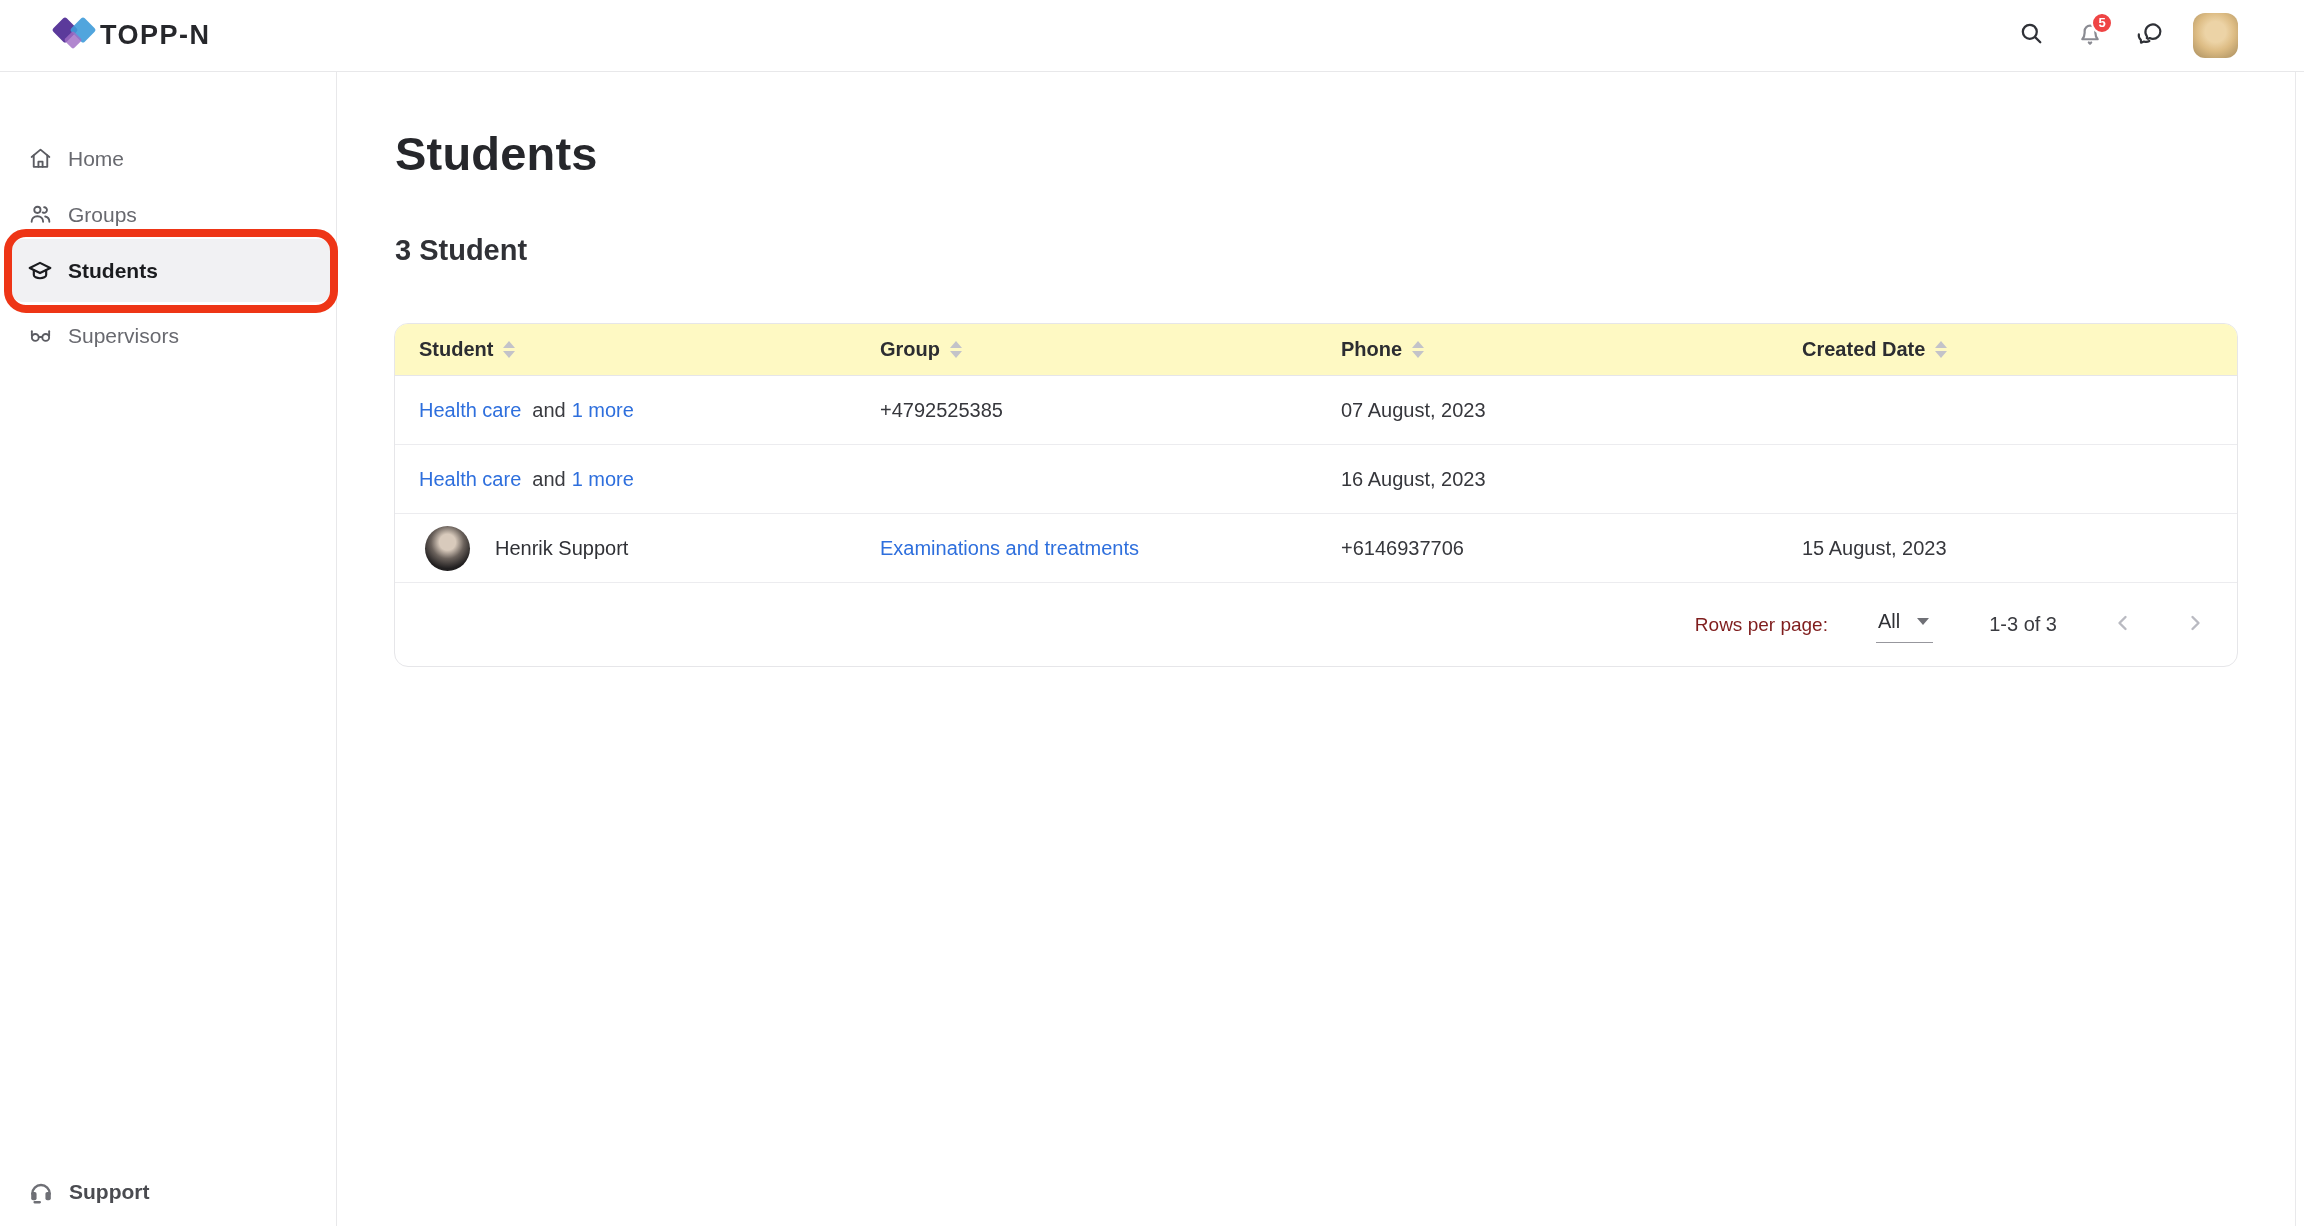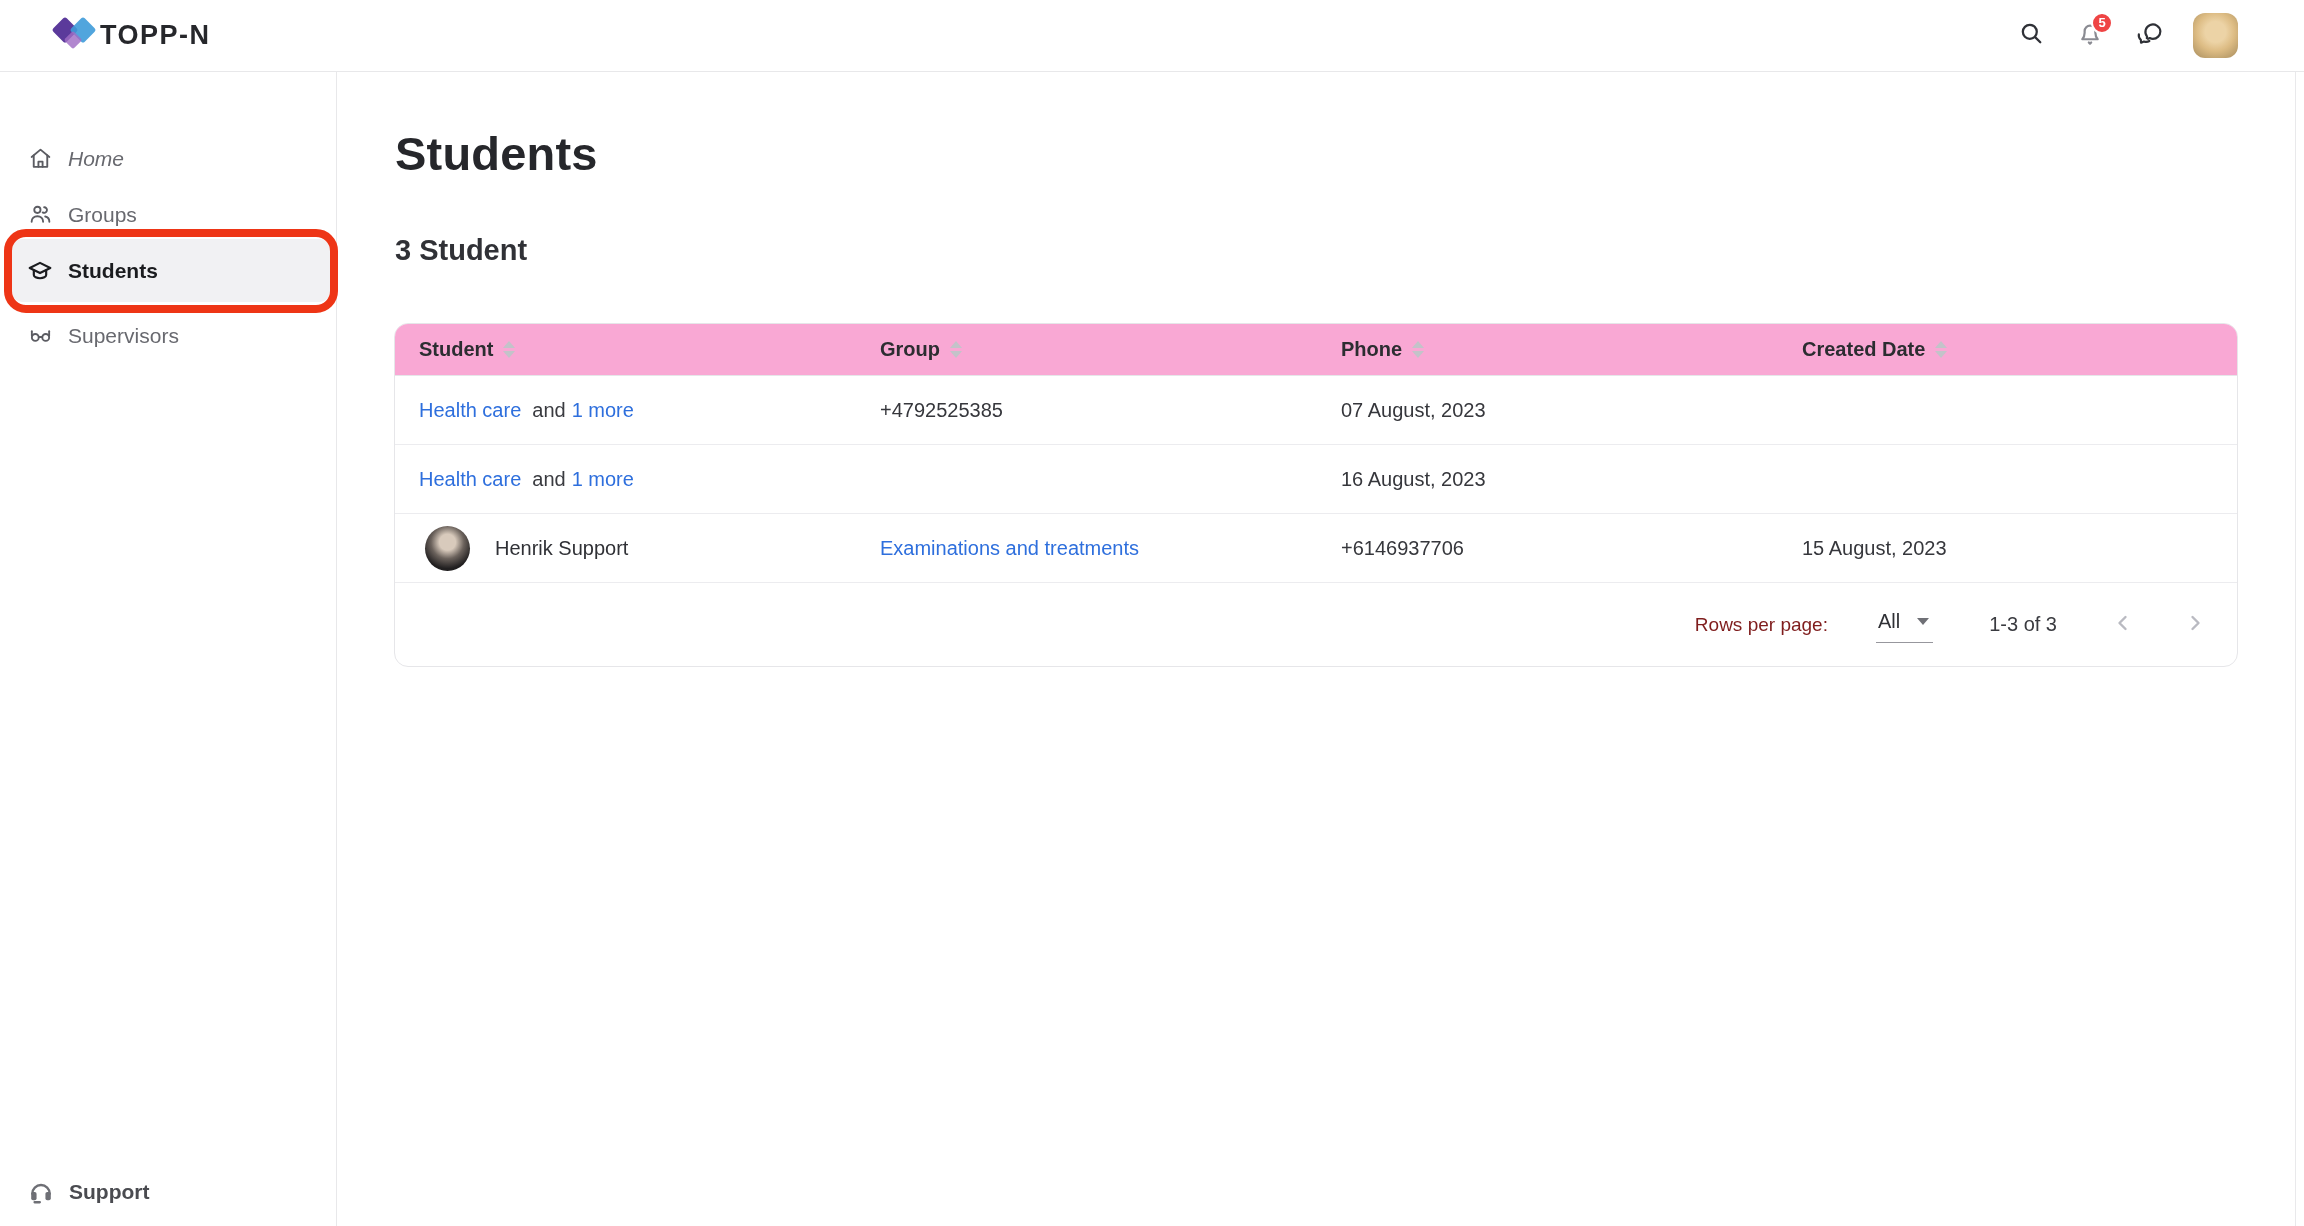--- a/index.html
+++ b/index.html
@@ -33,21 +33,21 @@
   .sidebar {
     position:absolute; top:72px; left:0; width:337px; height:1154px;
     background:#fff; border-right:1px solid #e8e8ea; z-index:10;
   }
   .nav-item {
     position:absolute; left:0; width:100%; height:57px;
     display:flex; align-items:center; gap:15px; padding-left:27px;
     font-size:21px; font-weight:500; color:#68696f; cursor:pointer;
   }
   .nav-item .ico { width:26px; height:26px; display:flex; align-items:center; justify-content:center; color:#5b5c62; }
-  .nav-home { top:58px;font-style:italic; }
+  .nav-home { top:58px; }
   .nav-groups { top:114px; }
   .nav-students {
     top:167px; height:63px; left:12px; width:318px; padding-left:15px;
     background:#f1f1f3; border-radius:10px; color:#1b1c1f; font-weight:700;
   }
   .nav-students .ico { color:#1b1c1f; }
   .nav-supervisors { top:235px; }
   .annotation-ring {
     position:absolute; left:4px; top:157px; width:334px; height:84px;
     border:8px solid #ee3516; border-radius:22px; pointer-events:none; z-index:15;
@@ -62,21 +62,21 @@
   .main { position:absolute; top:72px; left:338px; width:1966px; height:1154px; background:#fff; }
   .page-title { position:absolute; left:57px; top:54px; font-size:47px; font-weight:700; color:#26272b; letter-spacing:.2px; }
   .count-label { position:absolute; left:57px; top:162px; font-size:29px; font-weight:700; color:#303136; }
 
   .card {
     position:absolute; left:56px; top:251px; width:1844px; height:344px;
     border:1px solid #e6e6e9; border-radius:14px; background:#fff;
     display:flex; flex-direction:column; overflow:hidden;
   }
   .thead {
-    height:52px; background:#f9a8d4; border-bottom:1px solid #e6e6e9;
+    height:52px; background:#fef9c3; border-bottom:1px solid #e6e6e9;
     display:grid; grid-template-columns:461px 461px 461px 1fr; align-items:center;
   }
   .th { display:flex; align-items:center; gap:10px; padding-left:24px; font-size:20px; font-weight:700; color:#2c2d31; cursor:pointer; }
   .sort { display:inline-flex; flex-direction:column; gap:3px; }
   .tri-up { width:0; height:0; border-left:6px solid transparent; border-right:6px solid transparent; border-bottom:7px solid #c3c3c9; }
   .tri-down { width:0; height:0; border-left:6px solid transparent; border-right:6px solid transparent; border-top:7px solid #c3c3c9; }
 
   .trow {
     height:69px; border-bottom:1px solid #ececef;
     display:grid; grid-template-columns:461px 461px 461px 1fr; align-items:center; cursor:pointer;

